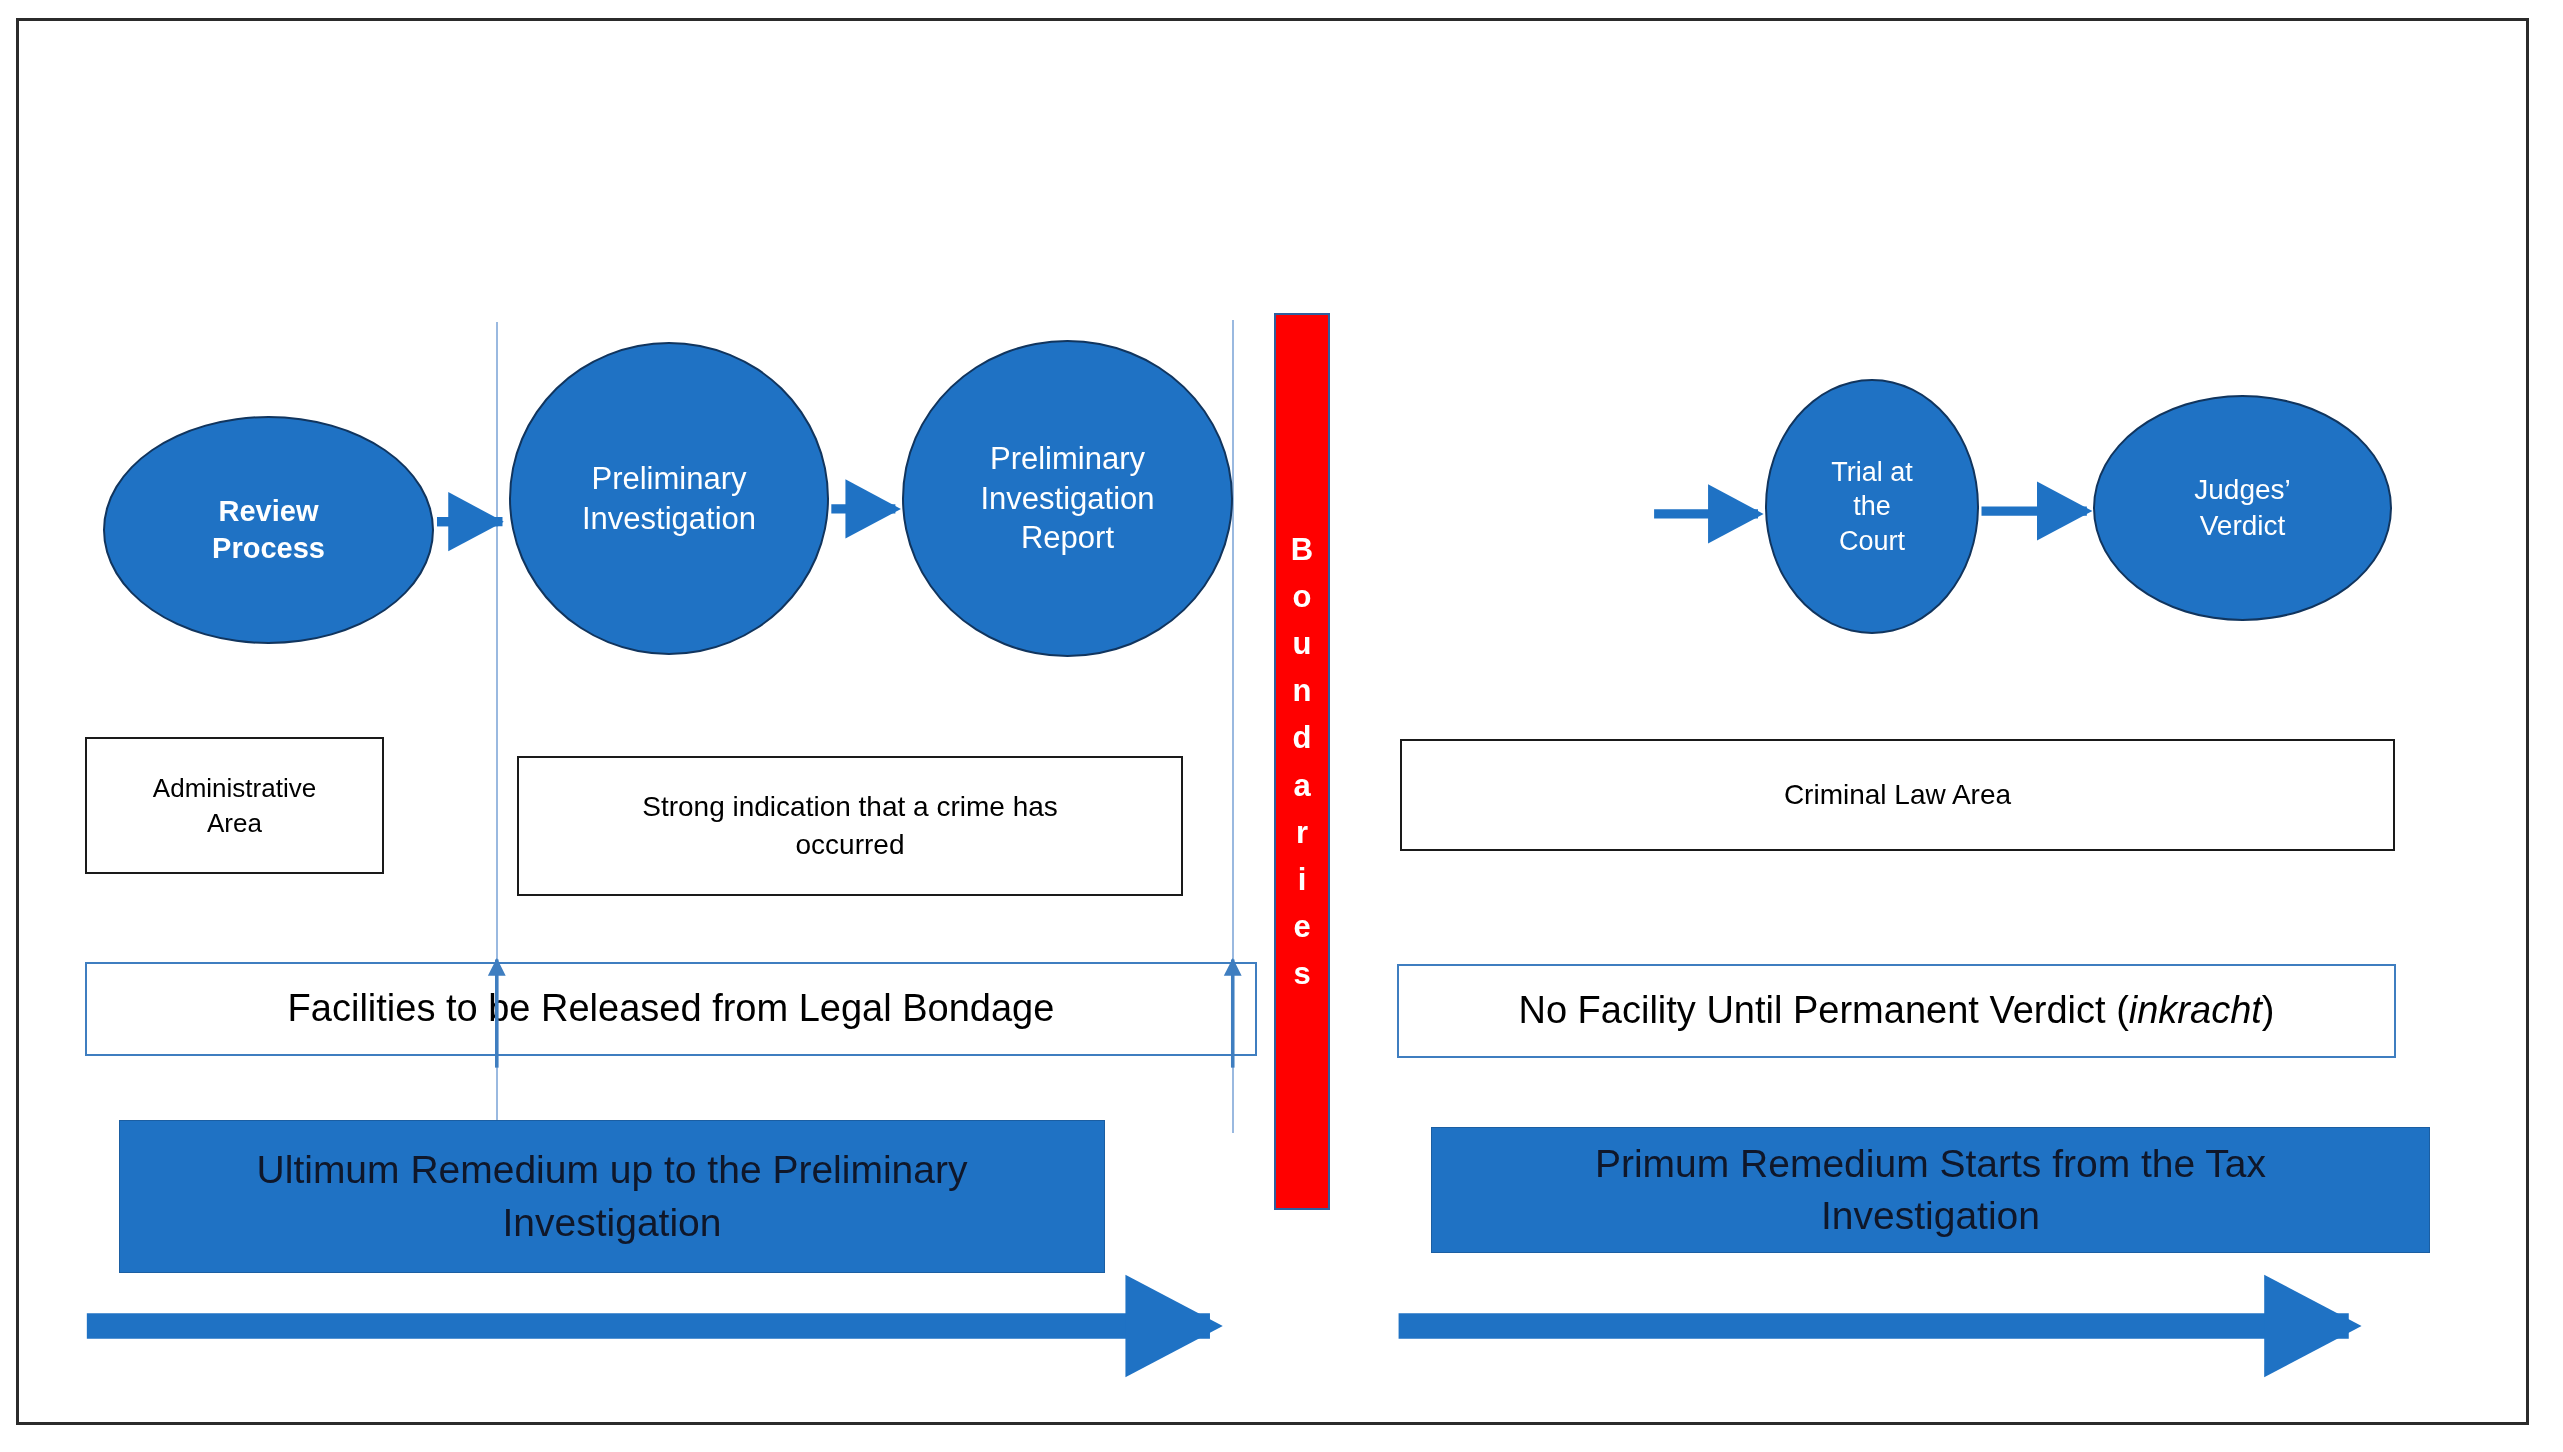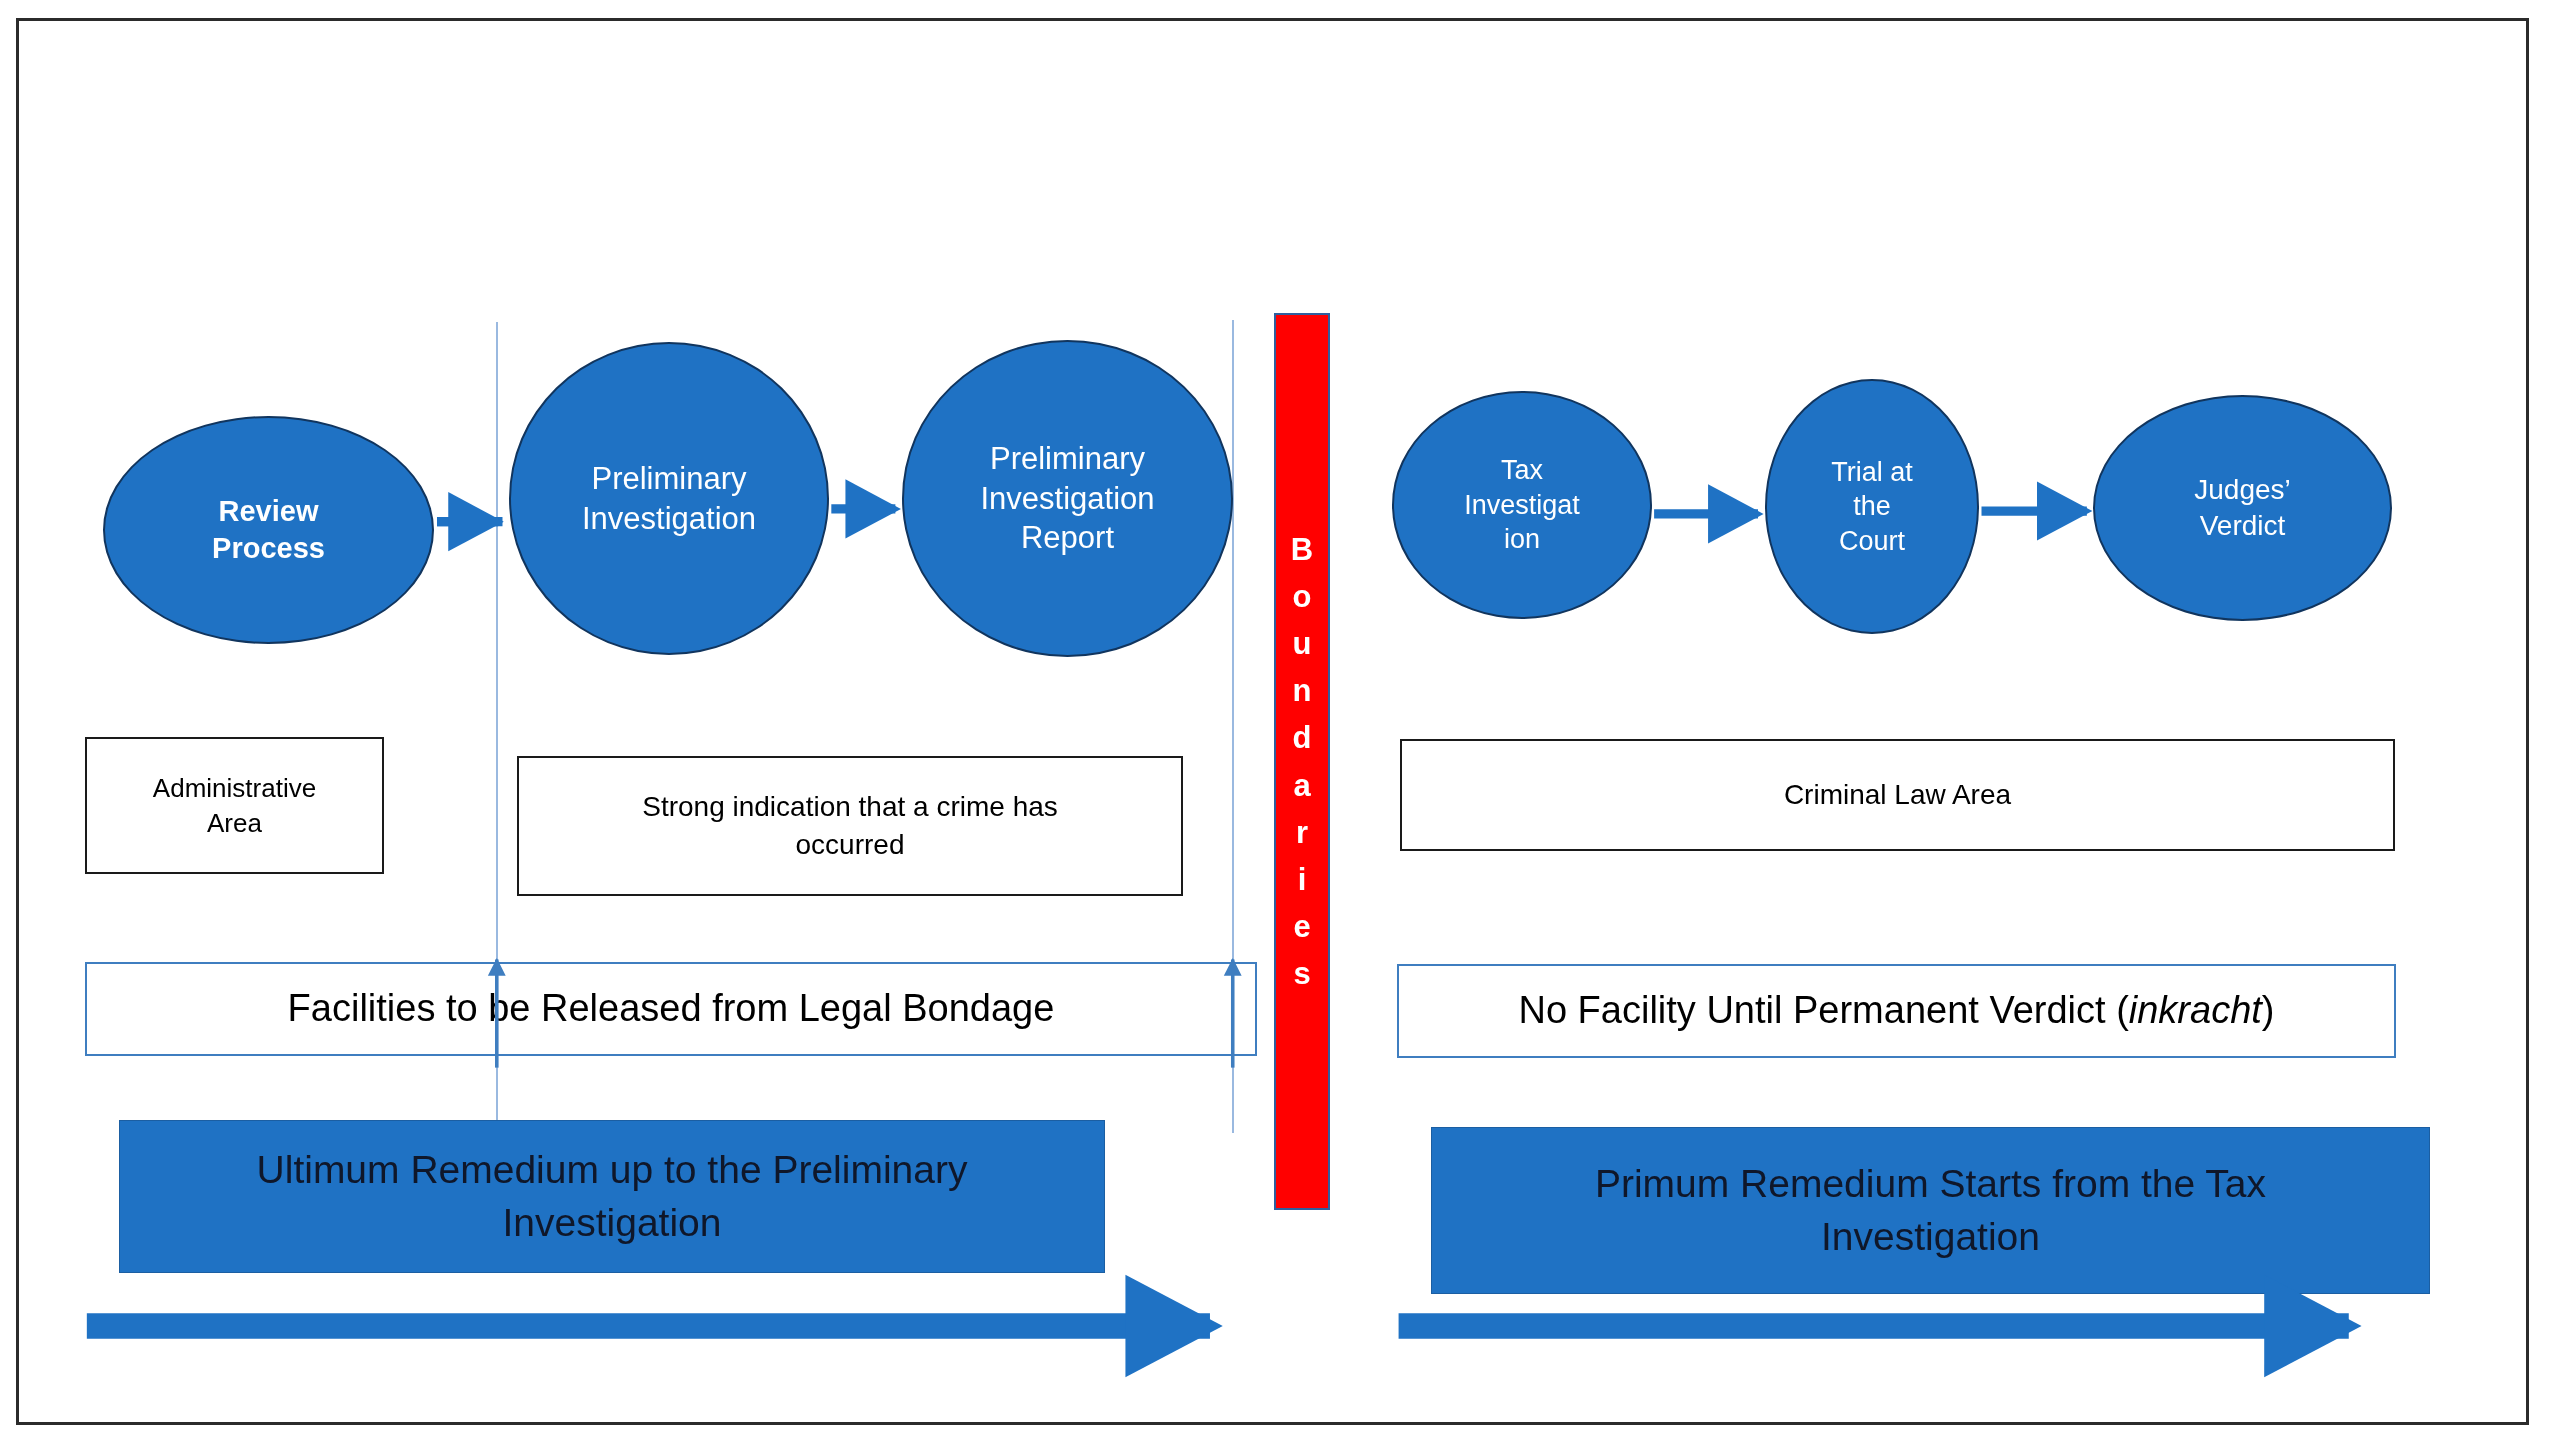--- a/index.html
+++ b/index.html
@@ -145,23 +145,20 @@
     <span class="glyph">u</span>
     <span class="glyph">n</span>
     <span class="glyph">d</span>
     <span class="glyph">a</span>
     <span class="glyph">r</span>
     <span class="glyph">i</span>
     <span class="glyph">e</span>
     <span class="glyph">s</span>
   </div>
 
-  <div class="abs ellipse" style="left:1392px; top:391px; width:260px; height:228px; font-size:27px;">
-    <span class="lbl">Tax<br>Investigat<br>ion</span>
-  </div>
 
   <div class="abs ellipse" style="left:2093px; top:395px; width:299px; height:226px; font-size:28px;">
     <span class="lbl">Judges’<br>Verdict</span>
   </div>
 
   <div class="abs ellipse" style="left:1765px; top:379px; width:214px; height:255px; font-size:27px;">
     <span class="lbl">Trial at<br>the<br>Court</span>
   </div>
 
   <div class="abs box-dark" style="left:85px; top:737px; width:299px; height:137px; font-size:26px;">
@@ -181,21 +178,21 @@
   </div>
 
   <div class="abs box-blue" style="left:85px; top:962px; width:1172px; height:94px; font-size:38px;">
     <span class="lbl">Facilities to be Released from Legal Bondage</span>
   </div>
 
   <div class="abs banner-blue" style="left:85px; top:1120px; width:986px; height:153px; font-size:39px;">
     <span class="lbl">Ultimum Remedium up to the Preliminary<br>Investigation</span>
   </div>
 
-  <div class="abs banner-blue" style="left:1397px; top:1127px; width:999px; height:167px; font-size:39px;">
+  <div class="abs banner-blue" style="left:1397px; top:1127px; width:999px; height:126px; font-size:39px;">
     <span class="lbl">Primum Remedium Starts from the Tax<br>Investigation</span>
   </div>
 
   <svg id="arrows" viewBox="0 0 3601 2040">
     <defs>
       <marker id="ah" markerWidth="7" markerHeight="7" refX="5.4" refY="3.5" orient="auto" markerUnits="strokeWidth">
         <path d="M0,0.3 L6,3.5 L0,6.7 z" fill="#1F72C4"></path>
       </marker>
       <marker id="ah-thin" markerWidth="5.5" markerHeight="5.5" refX="4.6" refY="2.75" orient="auto" markerUnits="strokeWidth">
         <path d="M0,0.25 L5,2.75 L0,5.25 z" fill="#3f7ec0"></path>

